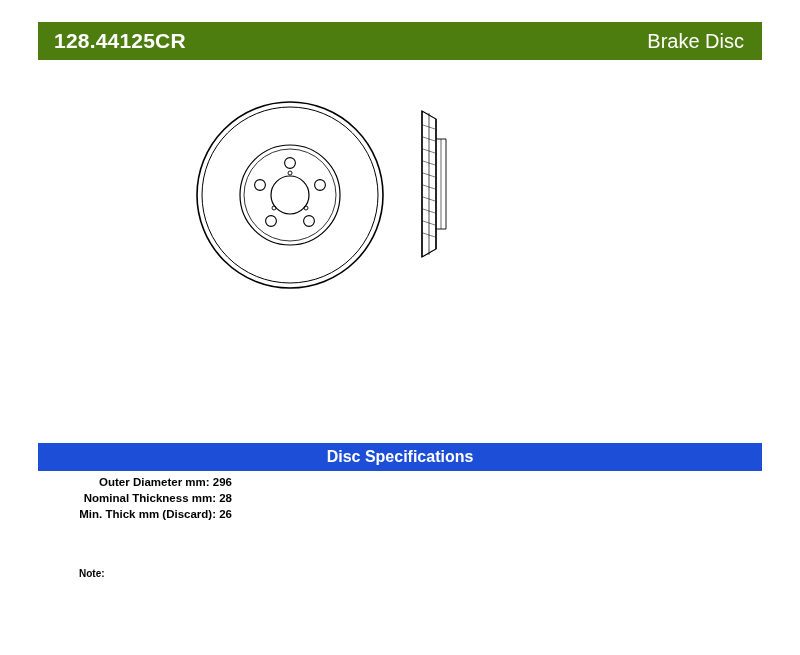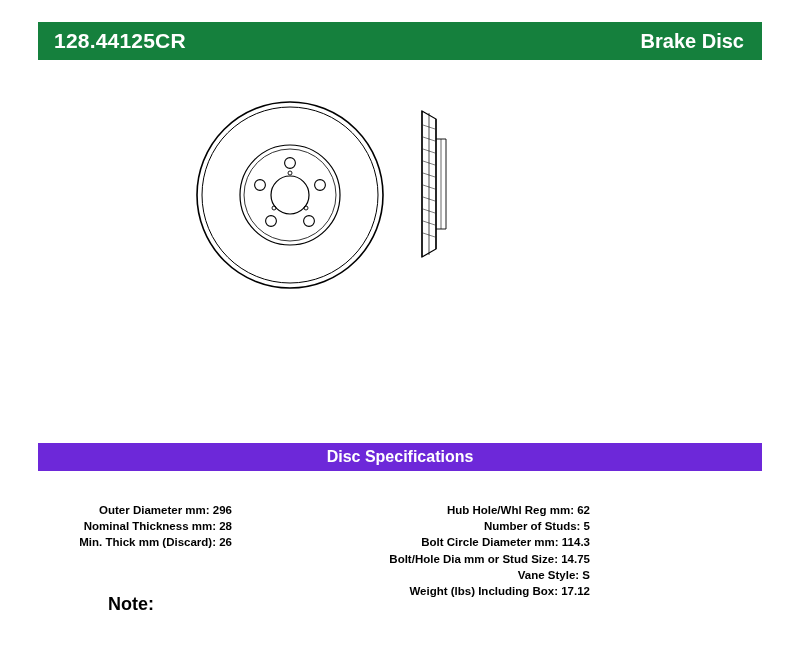--- a/index.html
+++ b/index.html
@@ -22,79 +22,78 @@
     height: 655px;
   }
 
   
   .header-bar {
     position: absolute;
     left: 38px;
     top: 22px;
     width: 724px;
     height: 38px;
-    background: #15803d;
+    background: #4d7c0f;
     display: flex;
     align-items: center;
     justify-content: space-between;
   }
   .header-part {
     color: #ffffff;
     font-size: 21px;
     font-weight: bold;
     letter-spacing: 0.2px;
     padding-left: 16px;
     font-family: "Liberation Sans", sans-serif;
   }
   .header-type {
     color: #ffffff;
     font-size: 20px;
-    font-weight: bold;
+    font-weight: normal;
     padding-right: 18px;
     font-family: "Liberation Sans", sans-serif;
   }
 
   
   .illustration {
     position: absolute;
     left: 190px;
     top: 95px;
     width: 330px;
     height: 200px;
   }
 
   
   .spec-title-bar {
     position: absolute;
     left: 38px;
     top: 443px;
     width: 724px;
     height: 28px;
-    background: #6d28d9;
+    background: #1d4ed8;
     display: flex;
     align-items: center;
     justify-content: center;
   }
   .spec-title {
     color: #ffffff;
     font-size: 16px;
     font-weight: bold;
     font-family: "Liberation Sans", sans-serif;
   }
 
   .spec-columns {
     position: absolute;
     left: 38px;
     top: 474px;
     width: 724px;
     display: flex;
   }
   .col {
     box-sizing: border-box;
-    margin-top: 28px;
   }
   .col-left {
     width: 200px;
     text-align: right;
     padding-right: 6px;
   }
   .col-mid {
     width: 360px;
     text-align: right;
     padding-right: 8px;
@@ -107,26 +106,25 @@
   .spec-line {
     font-size: 11.5px;
     font-weight: bold;
     line-height: 16.2px;
     white-space: nowrap;
     font-family: "Liberation Sans", sans-serif;
   }
 
   .note {
     position: absolute;
-    left: 108px;
+    left: 79px;
     top: 568px;
-    font-size: 18px;
+    font-size: 10px;
     font-weight: bold;
     font-family: "Liberation Sans", sans-serif;
-    margin-top: 26px;
   }
 </style>
 </head>
 <body>
 
 <div class="page">
 
   <div class="header-bar">
     <div class="header-part">128.44125CR</div>
     <div class="header-type">Brake Disc</div>
@@ -181,25 +179,17 @@
   <div class="spec-title-bar">
     <div class="spec-title">Disc Specifications</div>
   </div>
 
   <div class="spec-columns">
     <div class="col col-left">
       <div class="spec-line">Outer Diameter mm: 296</div>
       <div class="spec-line">Nominal Thickness mm: 28</div>
       <div class="spec-line">Min. Thick mm (Discard): 26</div>
     </div>
-    <div class="col col-mid">
-      <div class="spec-line">Hub Hole/Whl Reg mm: 62</div>
-      <div class="spec-line">Number of Studs: 5</div>
-      <div class="spec-line">Bolt Circle Diameter mm: 114.3</div>
-      <div class="spec-line">Bolt/Hole Dia mm or Stud Size: 14.75</div>
-      <div class="spec-line">Vane Style: S</div>
-      <div class="spec-line">Weight (lbs) Including Box: 17.12</div>
-    </div>
   </div>
 
   <div class="note">Note:</div>
 
 </div>
 
 </body></html>

